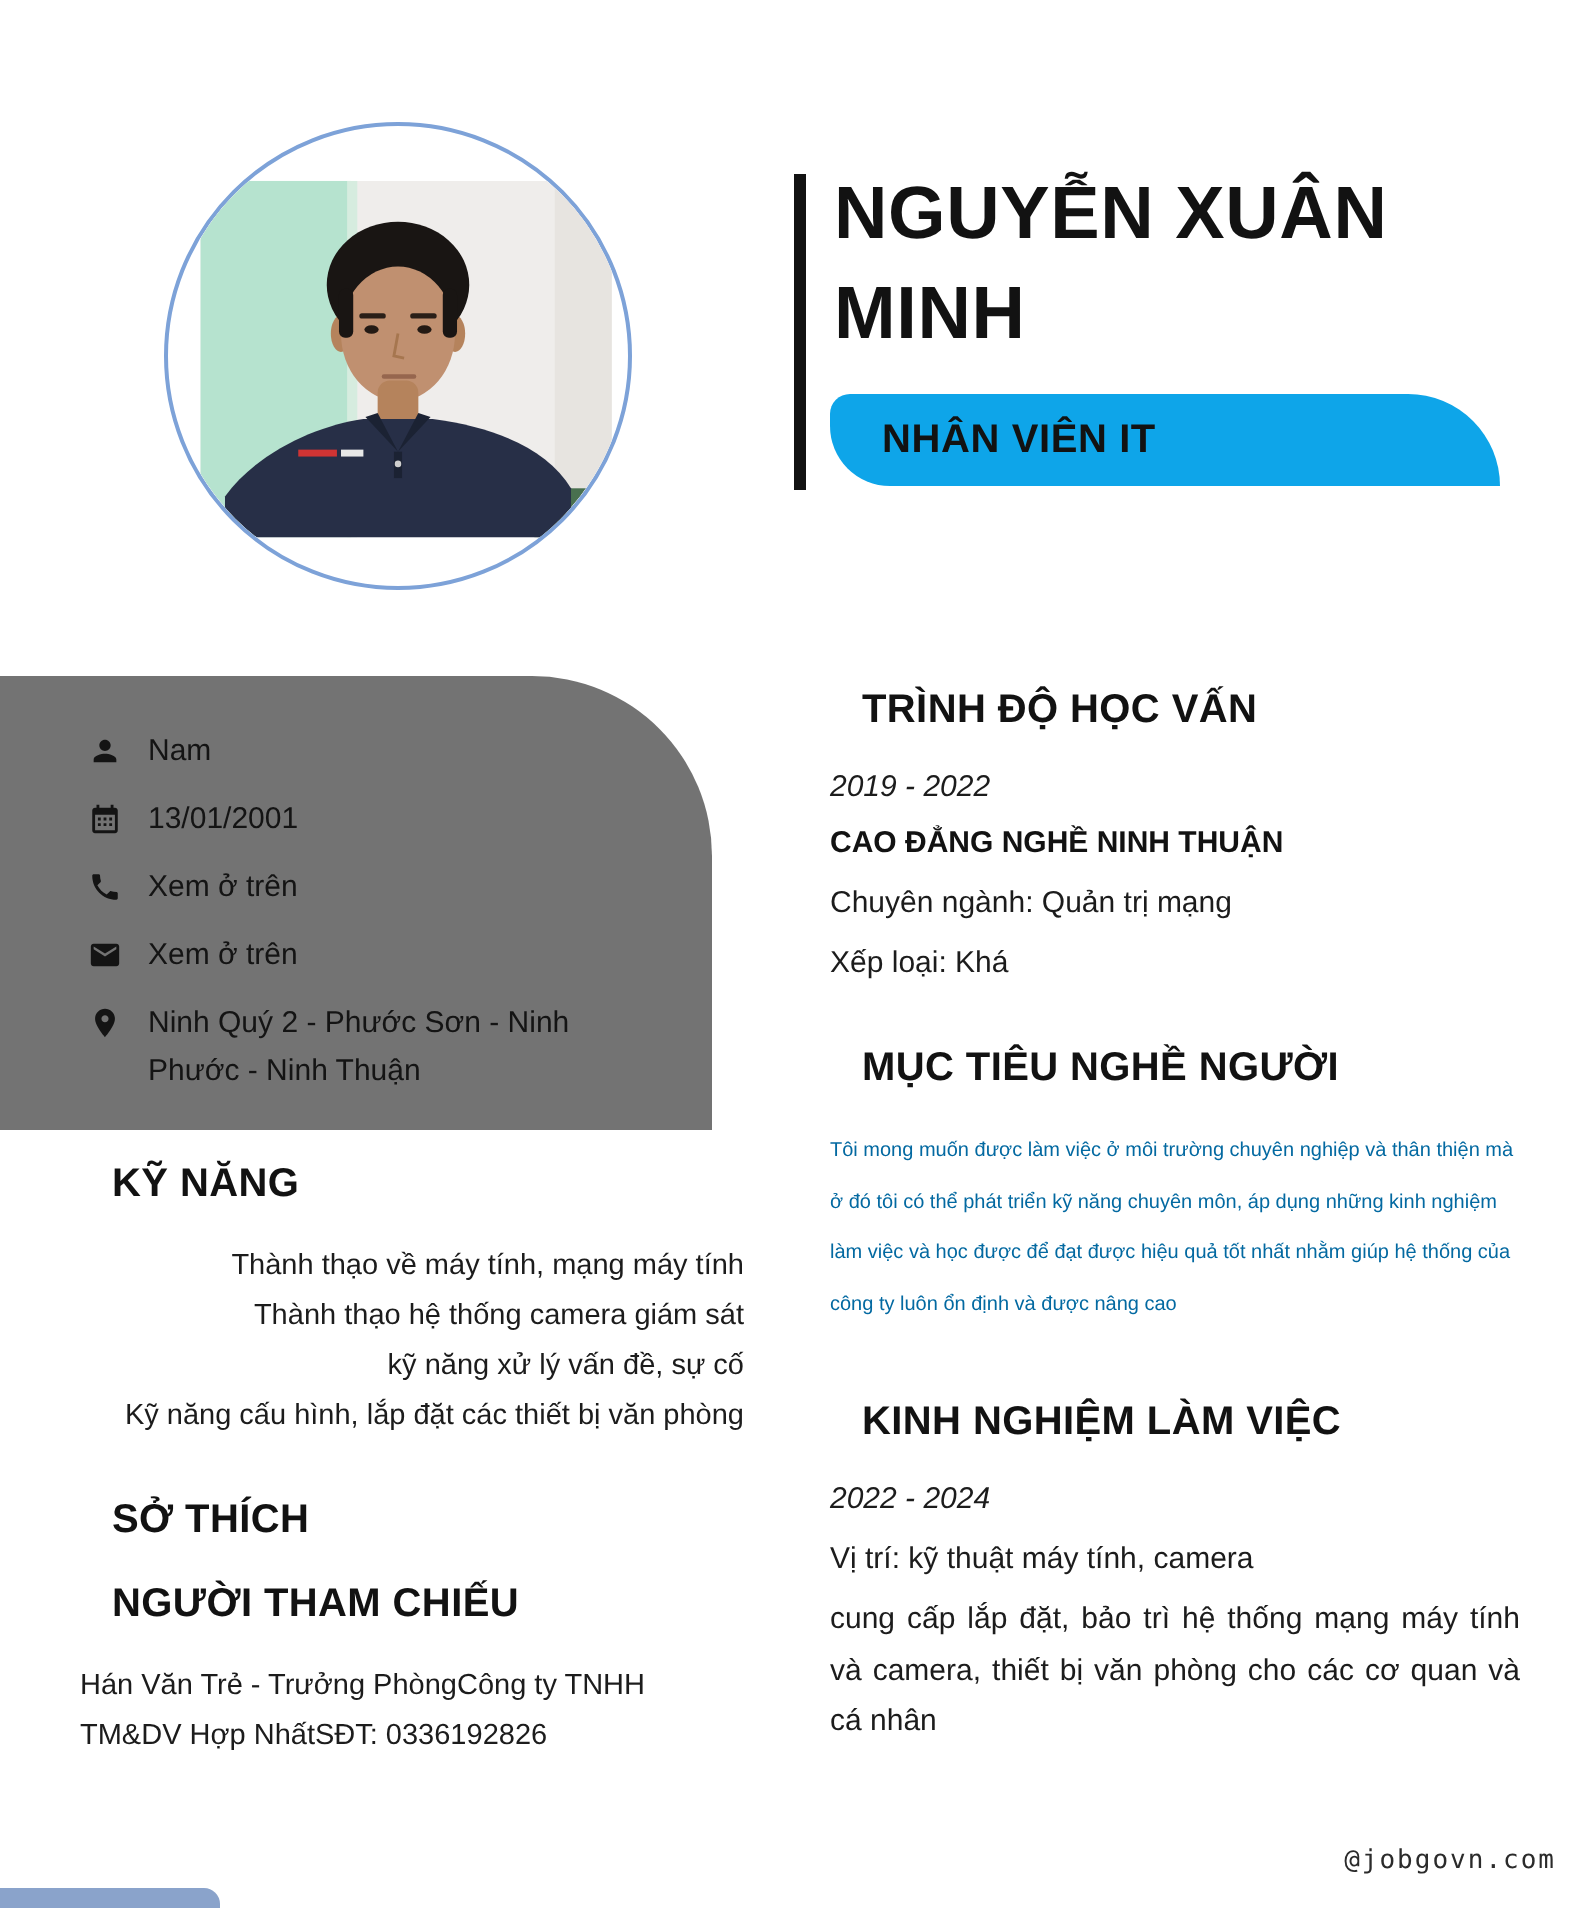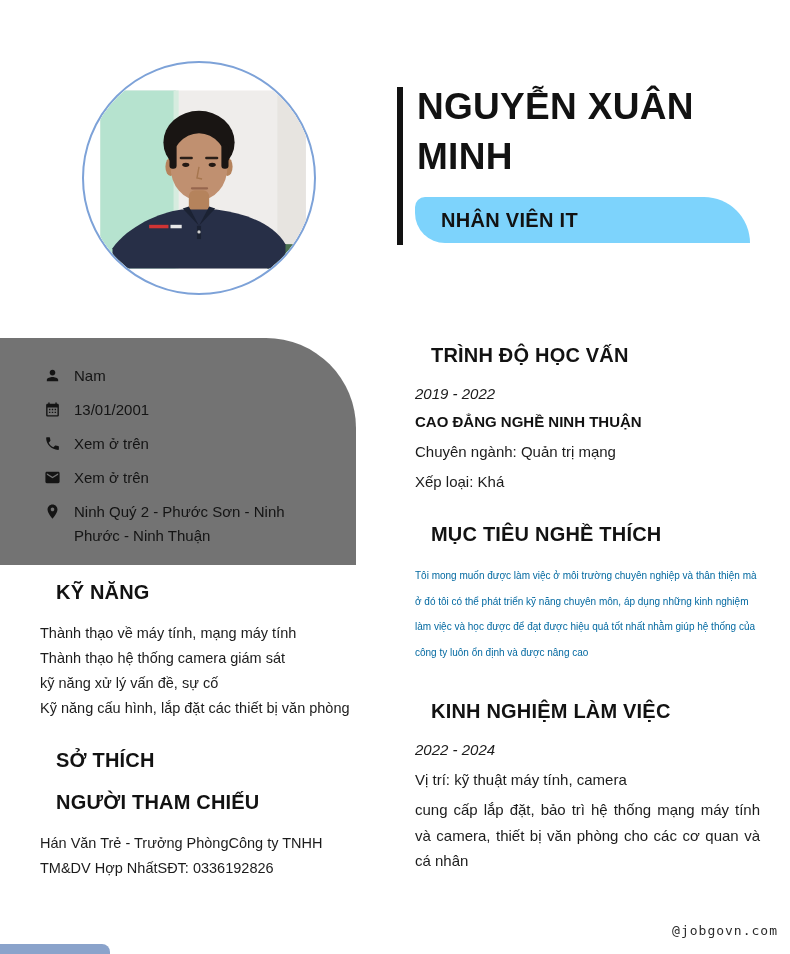--- a/index.html
+++ b/index.html
@@ -13,42 +13,42 @@
     border:2px solid #7da2d8;border-radius:50%;background:#fff;overflow:hidden;
   }
   .photo-ring svg{display:block;width:100%;height:100%;}
   .name-bar{position:absolute;left:397px;top:87px;width:6px;height:158px;background:#121212;}
   .name{
     position:absolute;left:417px;top:82px;width:350px;
     font-size:37px;font-weight:700;line-height:50px;color:#121212;letter-spacing:.3px;
   }
   .title-banner{
     position:absolute;left:415px;top:197px;width:335px;height:46px;
-    background:#7dd3fc;border-radius:10px 46px 0 30px;
+    background:#0ea5e9;border-radius:10px 46px 0 30px;
     display:flex;align-items:center;padding-left:26px;box-sizing:border-box;
     font-size:20px;font-weight:700;color:#121212;letter-spacing:.3px;
   }
   
   .info-box{
     position:absolute;left:0;top:338px;width:356px;height:227px;
     background:#737373;border-radius:0 90px 0 0;
     padding:26px 0 0 44px;box-sizing:border-box;
   }
   .info-row{display:flex;gap:13px;margin-bottom:10px;align-items:flex-start;}
   .info-row .ic{flex:none;width:17px;height:17px;margin-top:3px;}
   .info-row .ic svg{width:17px;height:17px;fill:#141414;display:block;}
   .info-text{width:228px;font-size:15px;line-height:24px;color:#141414;}
   
   .left-col{position:absolute;left:40px;top:563px;width:332px;}
   .right-col{position:absolute;left:415px;top:326px;width:345px;}
   .section-h{
     font-size:20px;font-weight:700;color:#121212;margin:16px;letter-spacing:.2px;line-height:26px;
   }
   .plain{font-size:14.5px;line-height:25px;color:#1c1c1c;}
-  .skills-list{margin:14px 0 26px 0;}
+  .skills-list{margin:14px 0 26px 0;text-align:right;}
   .hobby-text{margin:14px 0 26px 0;}
   .ref-text{margin:14px 0 0 0;}
   .edu-period,.exp-period{font-size:15px;font-style:italic;color:#1c1c1c;margin:15px 0 7px 0;line-height:20px;}
   .edu-school,.exp-company{font-size:15px;font-weight:700;color:#121212;margin:0 0 6px 0;line-height:22px;}
   .edu-line,.exp-line{font-size:15px;color:#1c1c1c;margin:0 0 5px 0;line-height:25px;}
   .objective-h{margin-top:27px;}
   .objective-text{font-size:10px;line-height:25.5px;color:#0369a1;margin-top:13px;}
   .experience-h{margin-top:33px;}
   .exp-desc{font-size:15px;line-height:25.5px;color:#1c1c1c;text-align:justify;margin-top:0;}
   
@@ -175,21 +175,21 @@
   <div class="plain ref-text">Hán Văn Trẻ - Trưởng PhòngCông ty TNHH TM&amp;DV Hợp NhấtSĐT: 0336192826</div>
 </div>
 
 <div class="right-col">
   <h2 class="section-h">TRÌNH ĐỘ HỌC VẤN</h2>
   <div class="edu-period">2019 - 2022</div>
   <div class="edu-school">CAO ĐẲNG NGHỀ NINH THUẬN</div>
   <div class="edu-line">Chuyên ngành: Quản trị mạng</div>
   <div class="edu-line">Xếp loại: Khá</div>
 
-  <h2 class="section-h objective-h">MỤC TIÊU NGHỀ THÍCH</h2>
+  <h2 class="section-h objective-h">MỤC TIÊU NGHỀ NGƯỜI</h2>
   <div class="objective-text">Tôi mong muốn được làm việc ở môi trường chuyên nghiệp và thân thiện mà ở đó tôi có thể phát triển kỹ năng chuyên môn, áp dụng những kinh nghiệm làm việc và học được để đạt được hiệu quả tốt nhất nhằm giúp hệ thống của công ty luôn ổn định và được nâng cao</div>
 
   <h2 class="section-h experience-h">KINH NGHIỆM LÀM VIỆC</h2>
   <div class="exp-period">2022 - 2024</div>
   <div class="exp-line">Vị trí: kỹ thuật máy tính, camera</div>
   <div class="exp-desc">cung cấp lắp đặt, bảo trì hệ thống mạng máy tính và camera, thiết bị văn phòng cho các cơ quan và cá nhân</div>
 </div>
 
 <div class="watermark">@jobgovn.com</div>
 <div class="bottom-bar"></div>

